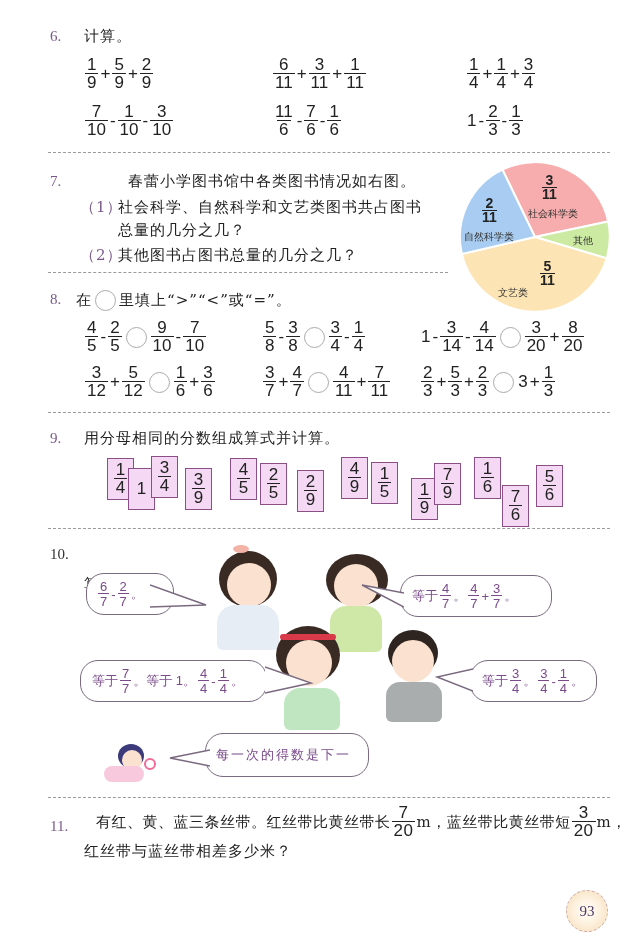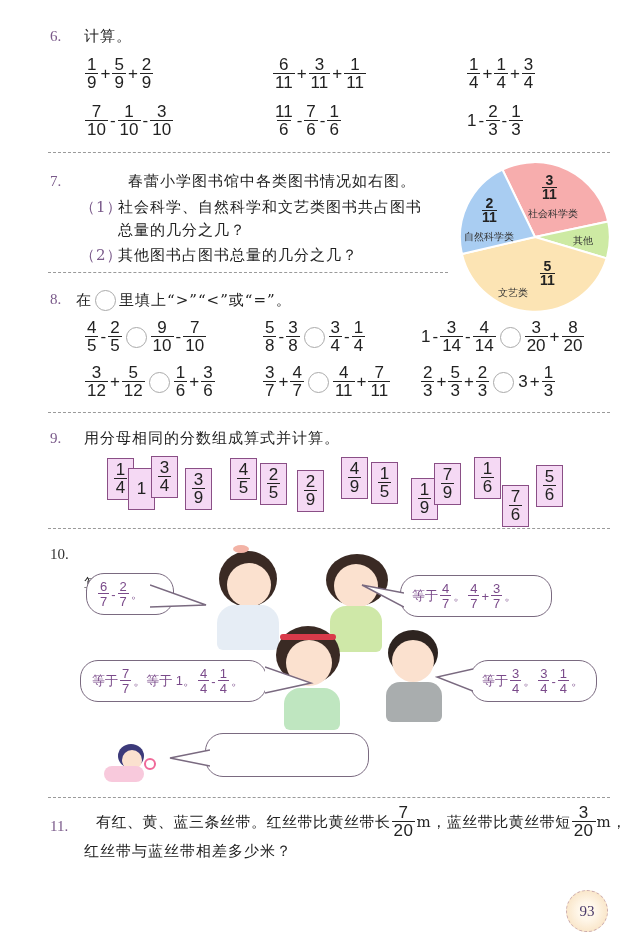--- a/index.html
+++ b/index.html
@@ -511,20 +511,21 @@
         <span class="d">4</span>
       </span>
       <span class="op">。</span>
     </span>
   </div>
 <svg class="abs" style="left:435px;top:665px;" width="38" height="32">
     <path d="M38,4 L2,12 L38,26" fill="#fff" stroke="#7a6a80" stroke-width="1.5"></path>
   </svg>
 
 <div class="bubble" style="left:205px;top:733px;width:142px;height:42px;flex-direction:column;align-items:flex-start;justify-content:center;font-size:13px;letter-spacing:2px;line-height:18px;">
+  <span>每一次的得数是下一</span>
 </div>
 <svg class="abs" style="left:168px;top:748px;" width="42" height="20">
     <path d="M42,2 L2,10 L42,18" fill="#fff" stroke="#7a6a80" stroke-width="1.5"></path>
   </svg>
 
 <div class="sep" style="top:797px;"></div>
 
 <div class="abs qnum" style="left:50px;top:818px;">11.</div>
 <div class="abs qtext" style="left:96px;top:805px;display:flex;align-items:center;white-space:nowrap;letter-spacing:0.5px;">
   <span>有红、黄、蓝三条丝带。红丝带比黄丝带长</span>

